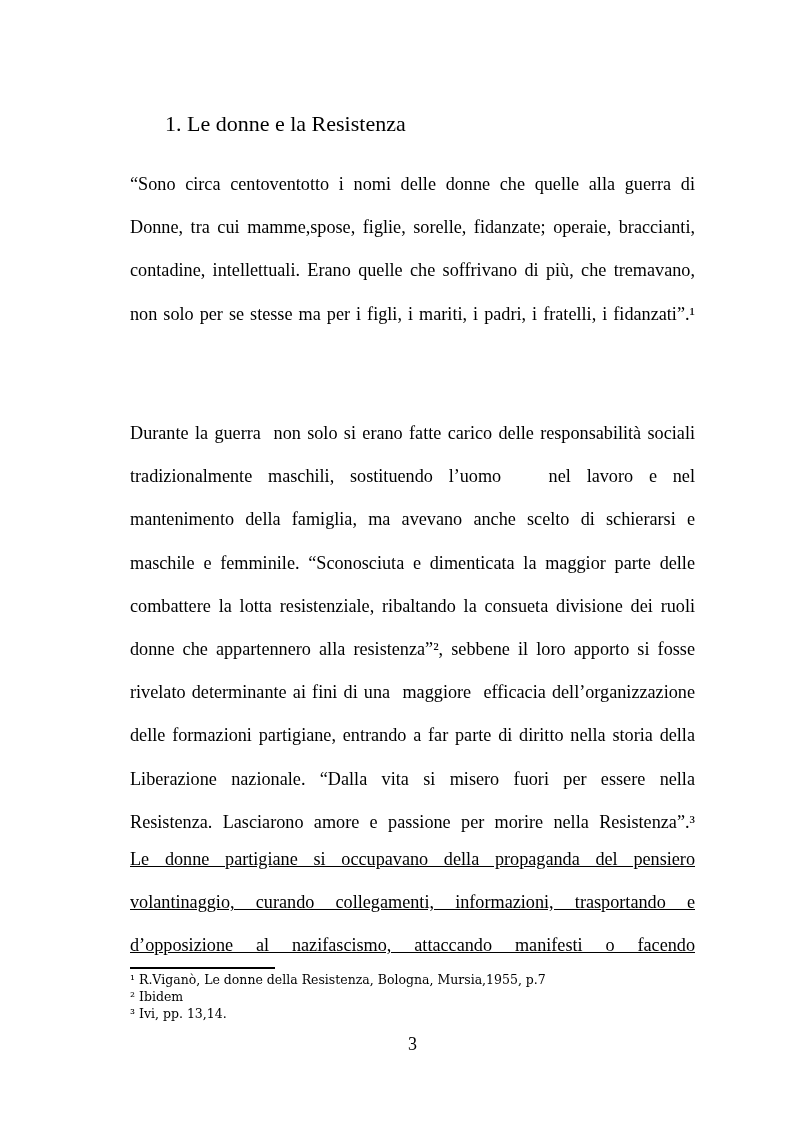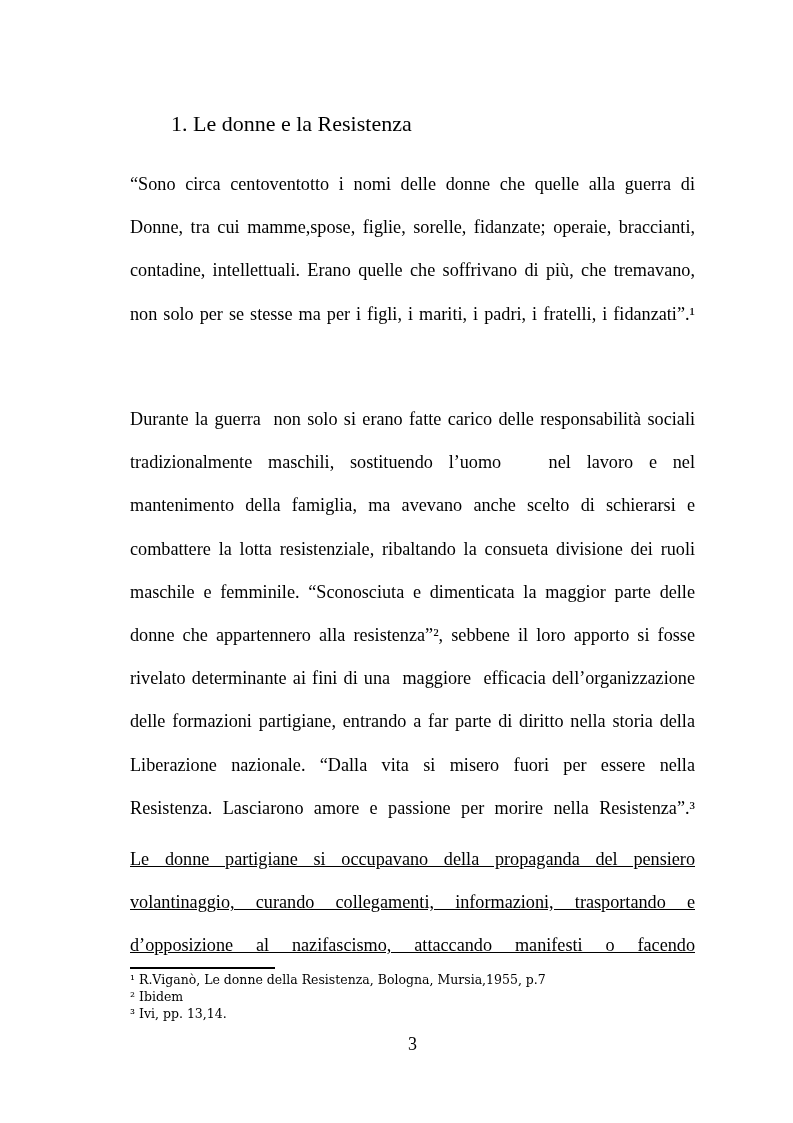--- a/index.html
+++ b/index.html
@@ -7,21 +7,21 @@
   .page{
     position:relative;
     width:793px;height:1123px;
     background:#ffffff;
     color:#000000;
     font-family:"Liberation Serif", serif;
     overflow:hidden;
   }
   .heading{
     position:absolute;
-    left:171px;top:106px;
+    left:165px;top:106px;
     margin:0;
     font-size:22px;
     font-weight:normal;
     line-height:36px;
     white-space:nowrap;
   }
   .para{
     position:absolute;
     left:130px;
     width:565px;
@@ -66,26 +66,26 @@
 
   <h1 class="heading">1. Le donne e la Resistenza</h1>
 
   <div id="body-text">
       <div class="para" style="top: 163px;">
         <div class="ln">“Sono circa centoventotto i nomi delle donne che quelle alla guerra di</div>
         <div class="ln">Donne, tra cui mamme,spose, figlie, sorelle, fidanzate; operaie, braccianti,</div>
         <div class="ln">contadine, intellettuali. Erano quelle che soffrivano di più, che tremavano,</div>
         <div class="ln">non solo per se stesse ma per i figli, i mariti, i padri, i fratelli, i fidanzati”.¹</div>
       </div>
-      <div class="para" style="top: 398px;">
+      <div class="para" style="top: 412px;">
         <div class="ln">Durante la guerra&nbsp; non solo si erano fatte carico delle responsabilità sociali</div>
         <div class="ln">tradizionalmente maschili, sostituendo l’uomo&nbsp;&nbsp; nel lavoro e nel</div>
         <div class="ln">mantenimento della famiglia, ma avevano anche scelto di schierarsi e</div>
+        <div class="ln">maschile e femminile. “Sconosciuta e dimenticata la maggior parte delle</div>
         <div class="ln">combattere la lotta resistenziale, ribaltando la consueta divisione dei ruoli</div>
-        <div class="ln">maschile e femminile. “Sconosciuta e dimenticata la maggior parte delle</div>
         <div class="ln">donne che appartennero alla resistenza”², sebbene il loro apporto si fosse</div>
         <div class="ln">rivelato determinante ai fini di una&nbsp; maggiore&nbsp; efficacia dell’organizzazione</div>
         <div class="ln">delle formazioni partigiane, entrando a far parte di diritto nella storia della</div>
         <div class="ln">Liberazione nazionale. “Dalla vita si misero fuori per essere nella</div>
         <div class="ln">Resistenza. Lasciarono amore e passione per morire nella Resistenza”.³</div>
       </div>
       <div class="para" style="top: 838px; text-decoration: underline;">
         <div class="ln">Le donne partigiane si occupavano della propaganda del pensiero</div>
         <div class="ln">volantinaggio, curando collegamenti, informazioni, trasportando e</div>
         <div class="ln">d’opposizione al nazifascismo, attaccando manifesti o facendo</div>

